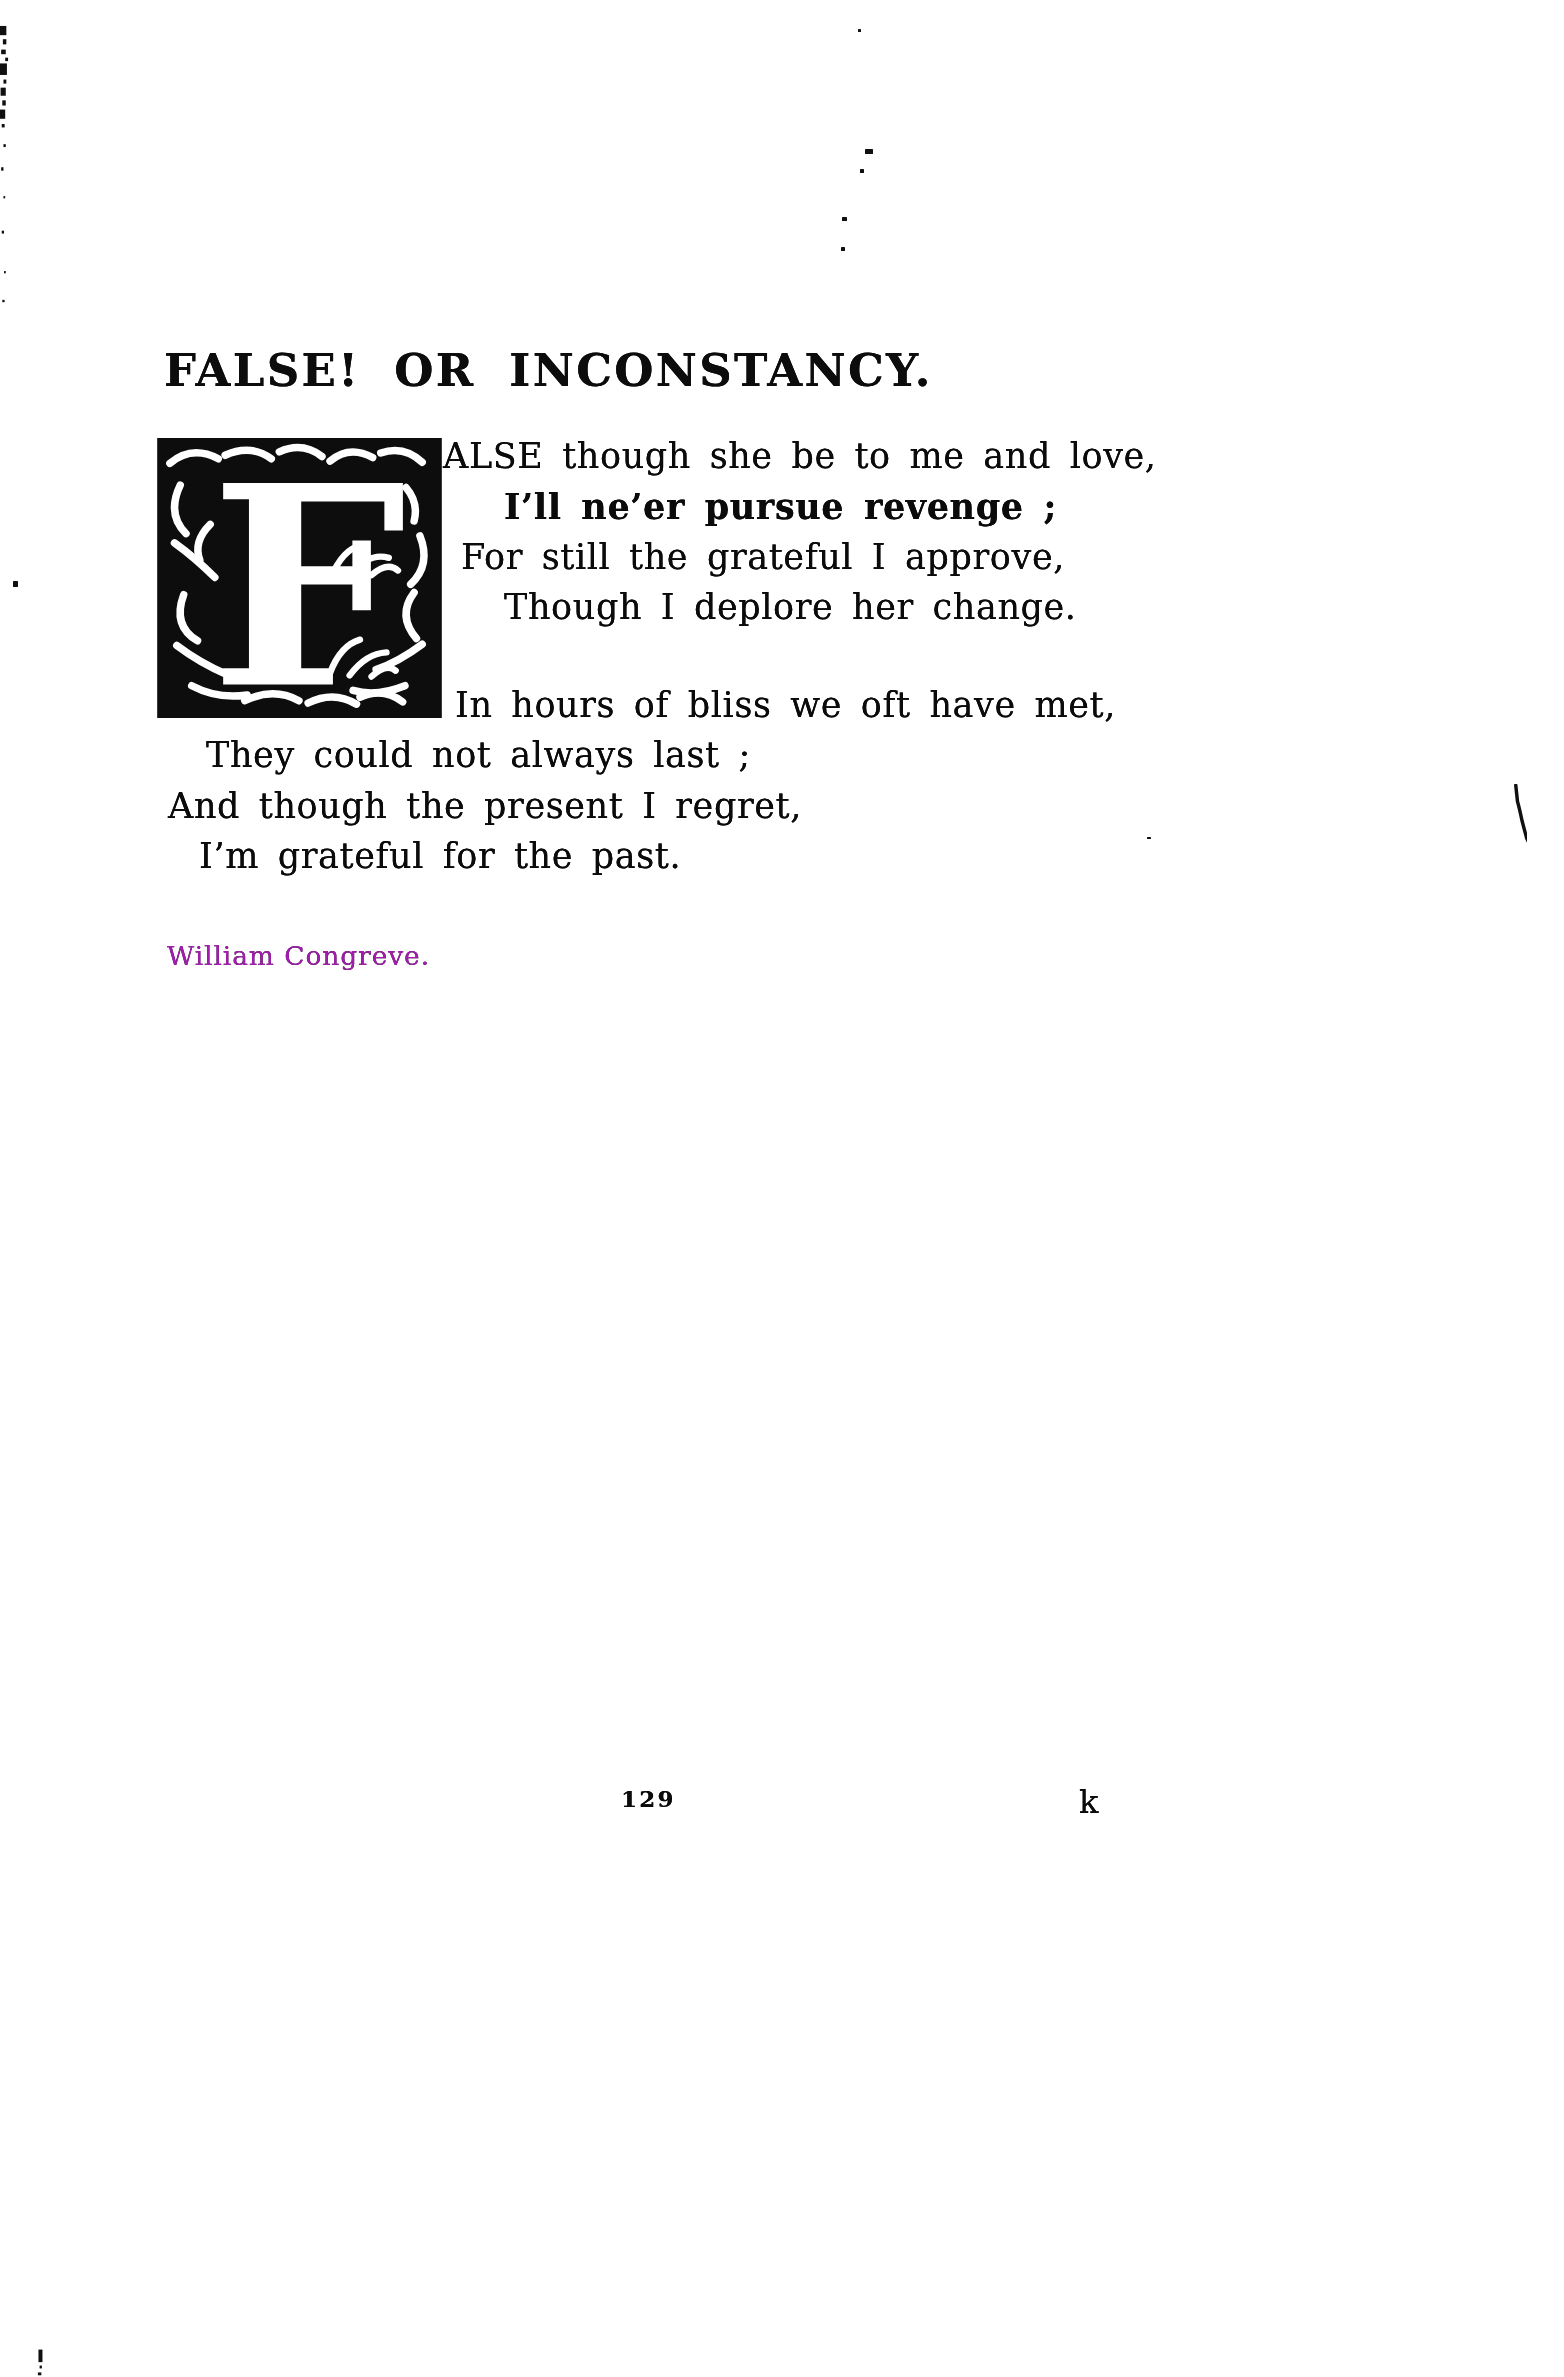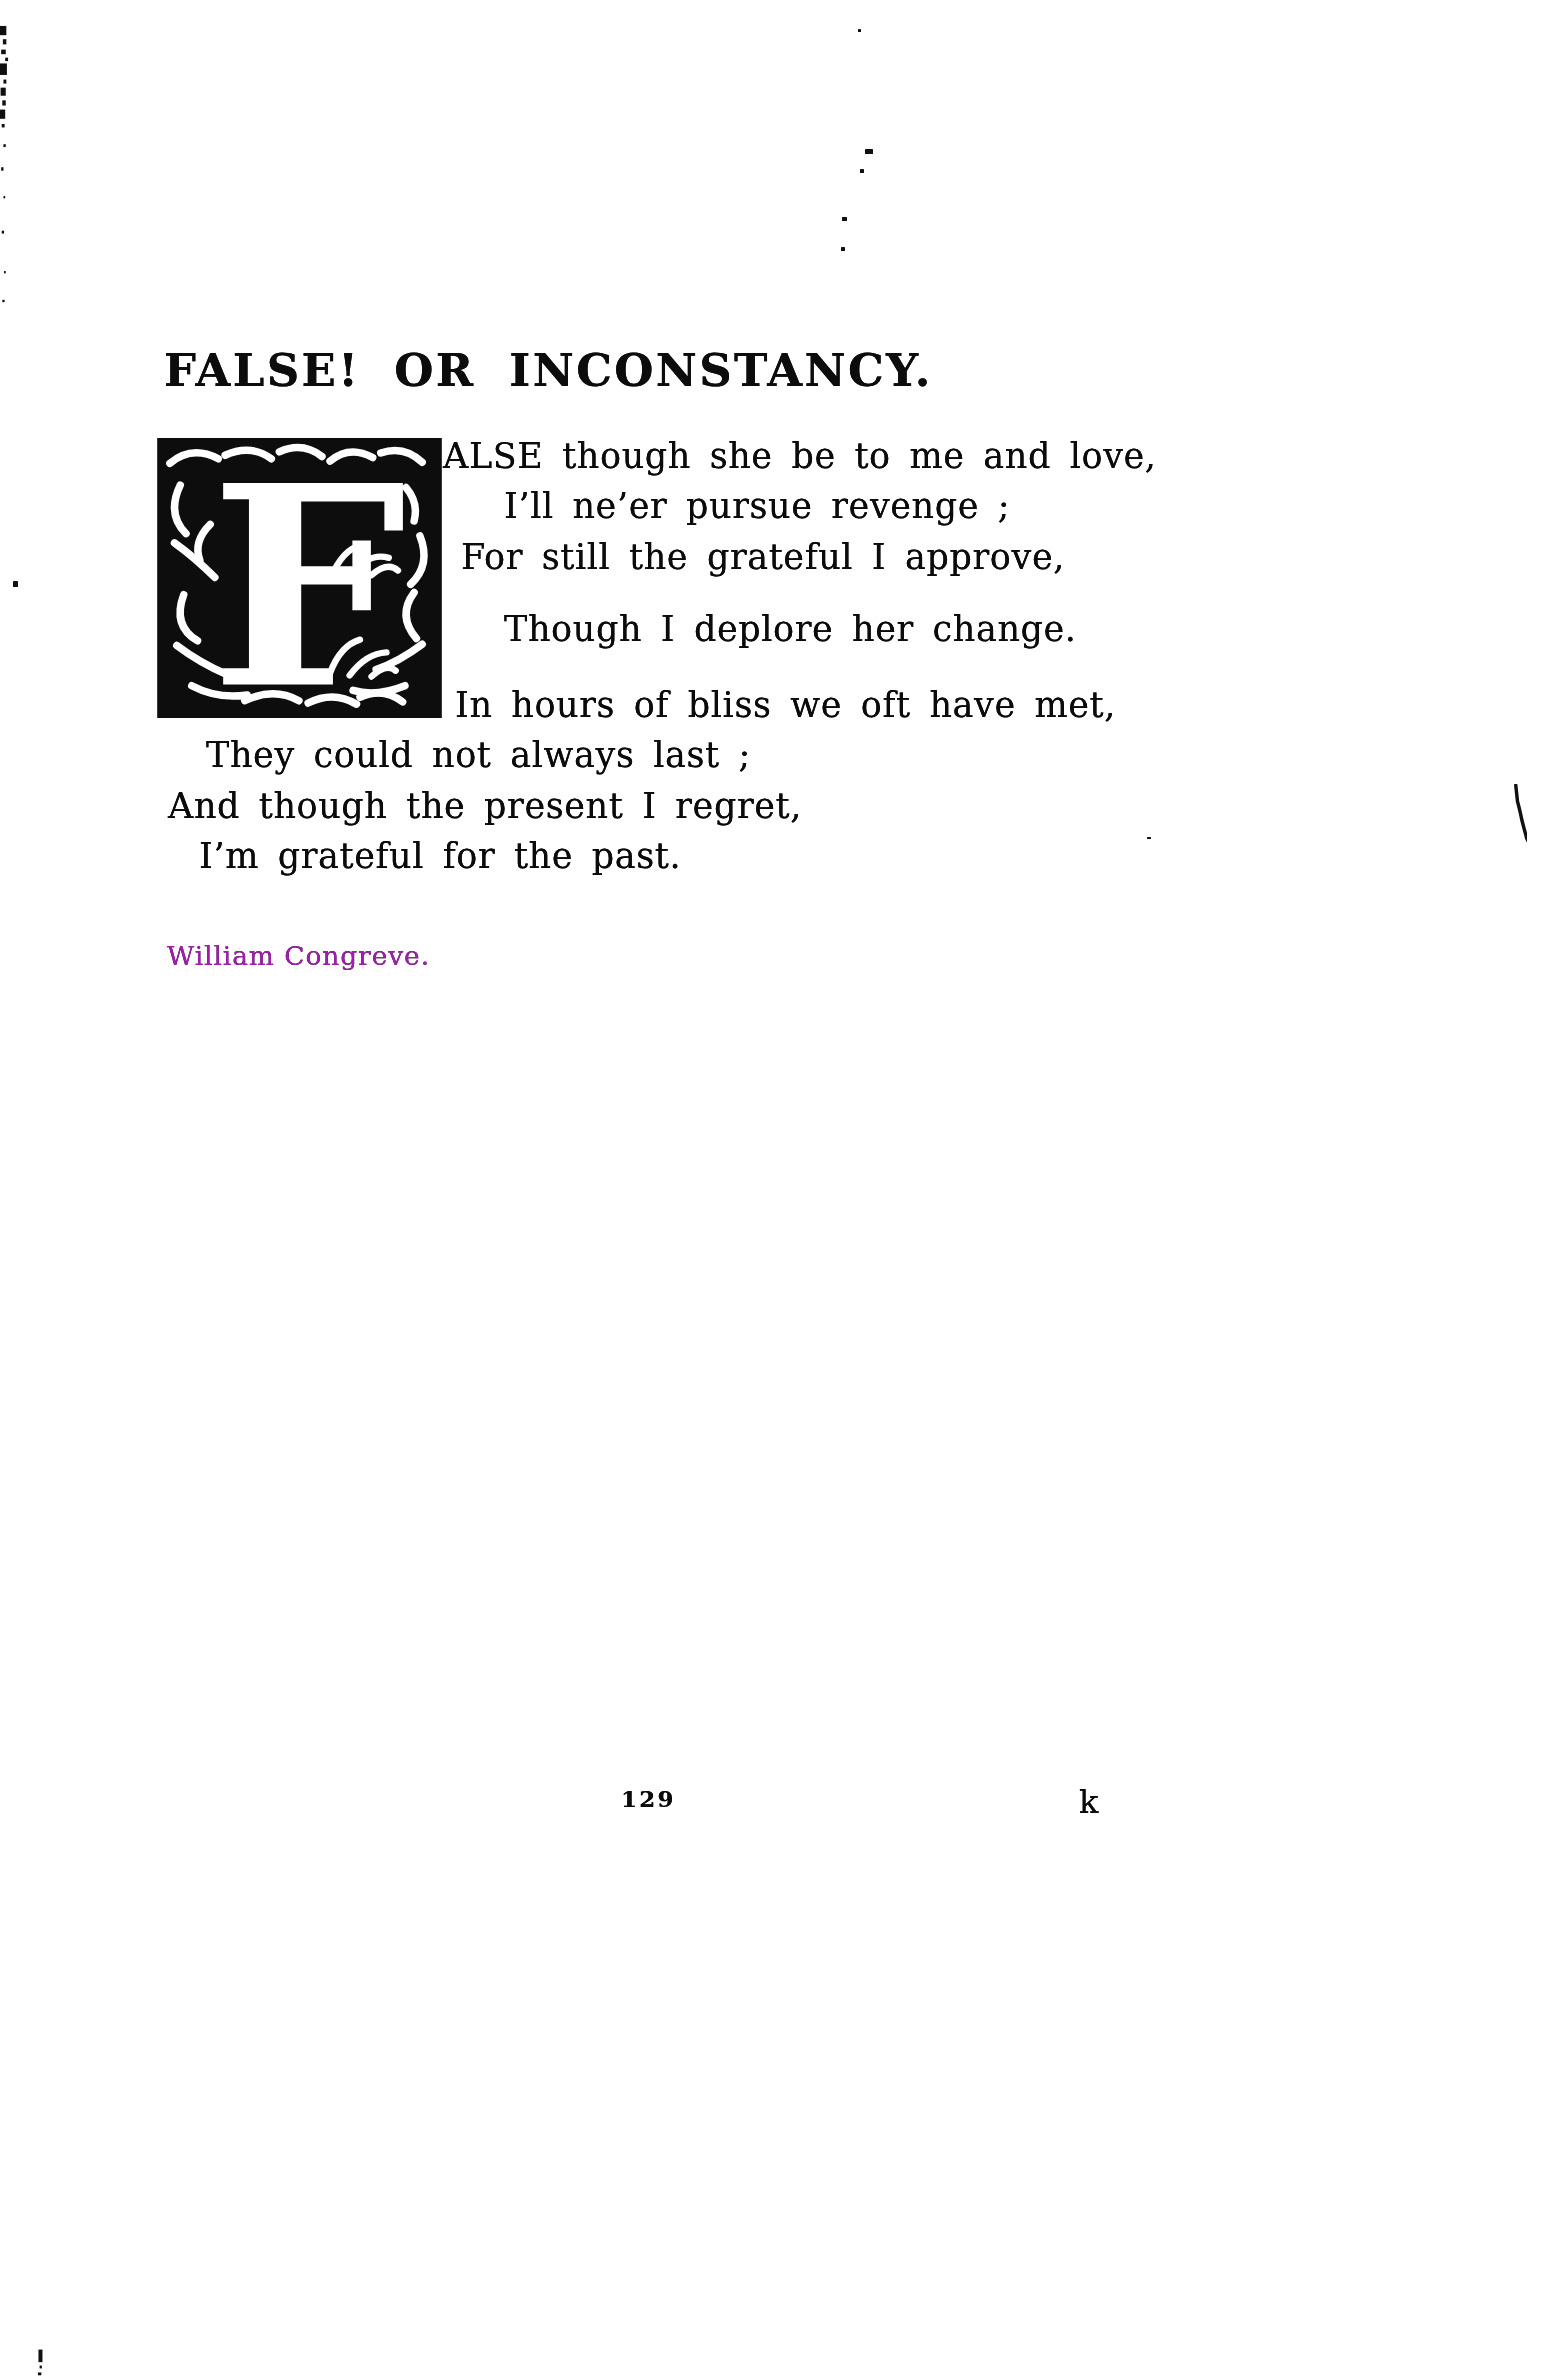--- a/index.html
+++ b/index.html
@@ -25,23 +25,23 @@
     position:absolute;left:157px;top:438px;width:285px;height:280px;
   }
   .ln{
     position:absolute;
     font-size:35px;line-height:35px;white-space:nowrap;
     letter-spacing:0.6px;word-spacing:7px;color:#0b0b0b;
     text-shadow:0 0 0.5px #0b0b0b;
     text-align:center;
   }
   .s1l0{left:443px;top:439px;}
-  .s1l1{left:504px;top:489px;}
+  .s1l1{left:504px;top:489px;font-weight:bold;}
   .s1l2{left:461px;top:540px;}
-  .s1l3{left:504px;top:612px;}
+  .s1l3{left:504px;top:590px;}
   .s2l0{left:455px;top:688px;}
   .s2l1{left:206px;top:738px;}
   .s2l2{left:168px;top:789px;}
   .s2l3{left:199px;top:839px;}
   .attribution{
     position:absolute;left:167px;top:940px;
     font-size:26.5px;line-height:1.2;letter-spacing:0.9px;
     color:#a21caf;text-shadow:0 0 0.3px #0c0c0c;
   }
   .page-number{

